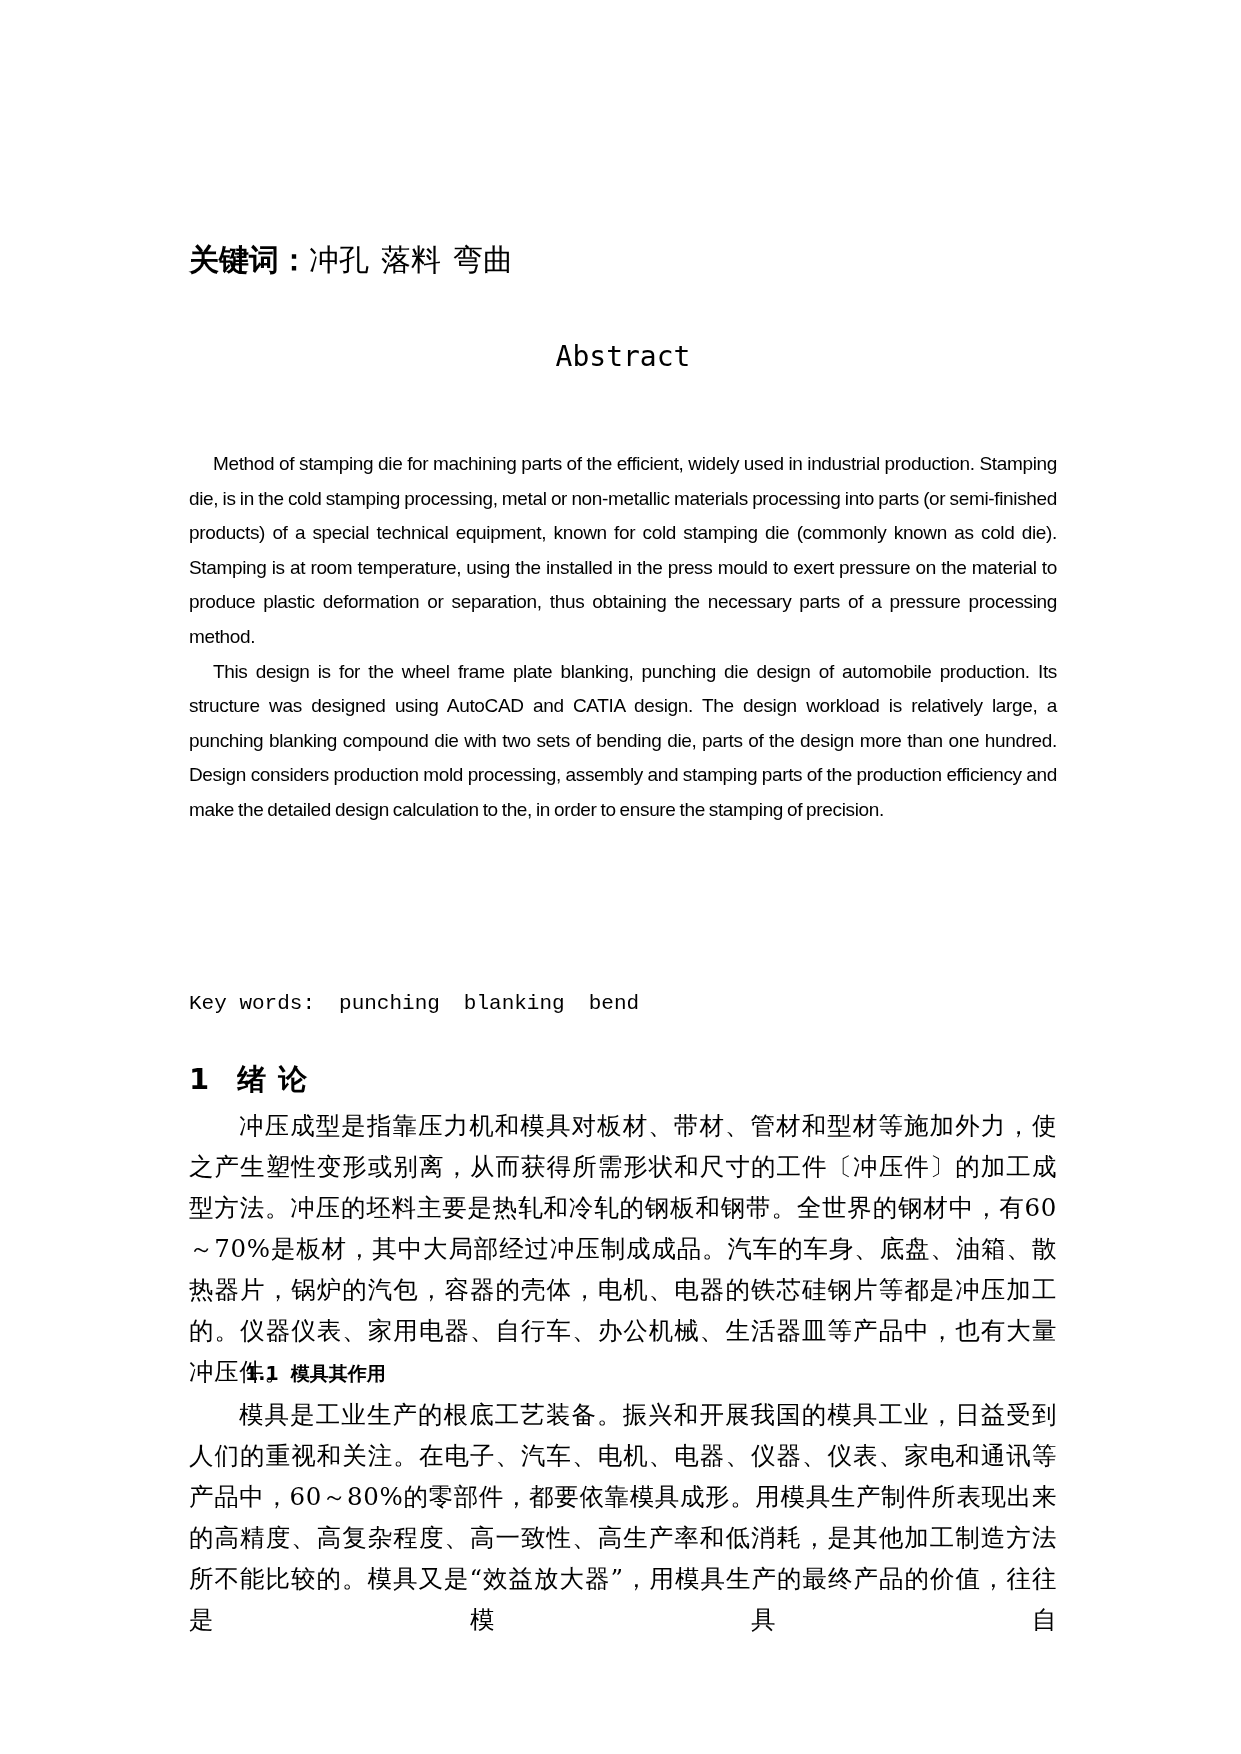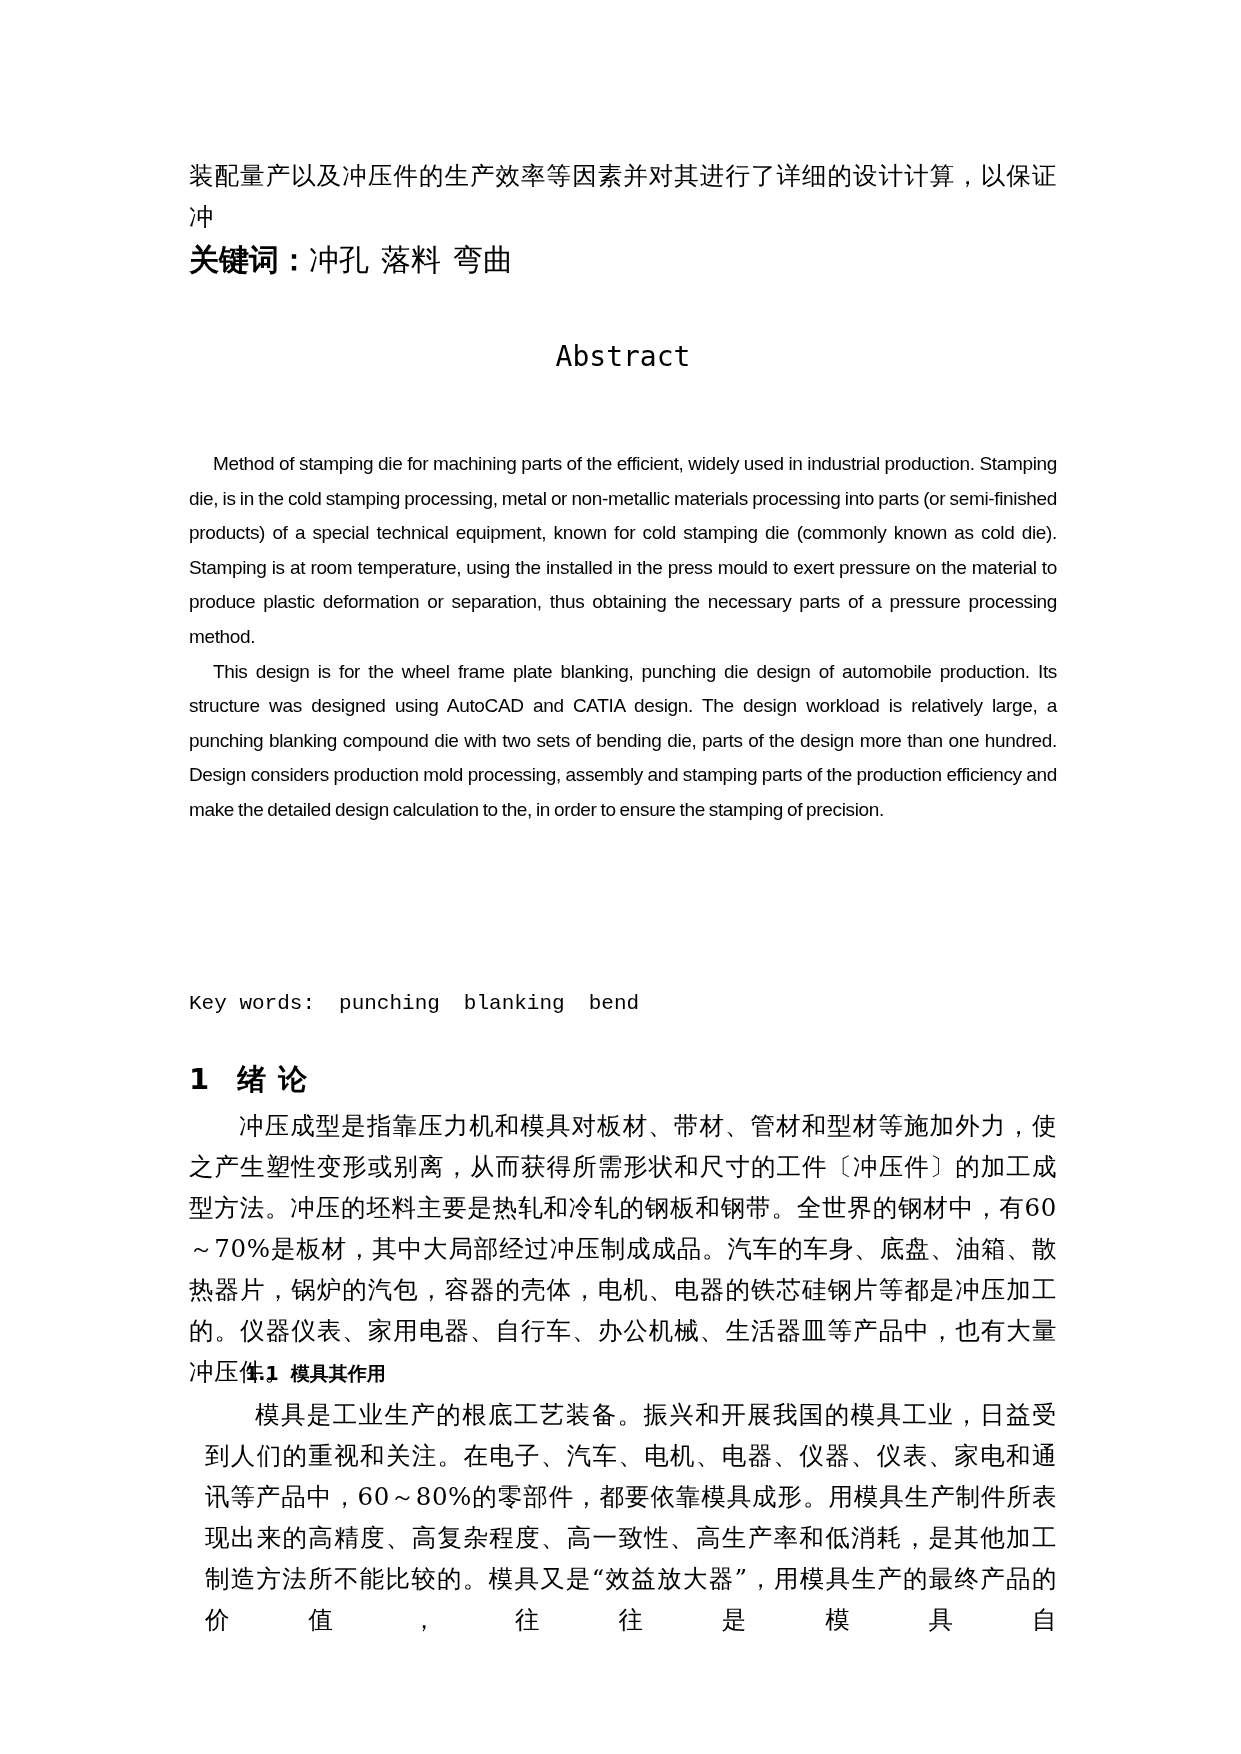--- a/index.html
+++ b/index.html
@@ -126,21 +126,20 @@
       left: 0;
       width: 868px;
     }
   </style>
 </head>
 <body>
 
 <div class="page">
 
   <div id="cn-abstract-tail" class="cn">
-    <div style="text-align: justify; text-align-last: justify;">装配量产以及冲压件的生产效率等因素并对其进行了详细的设计计算，以保证冲</div>
   </div>
 
   <div id="cn-keywords">
     <span class="kw-label">关键词：</span><span class="kw-item">冲孔</span><span class="kw-item">落料</span><span class="kw-item">弯曲</span>
   </div>
 
   <div id="abstract-title">Abstract</div>
 
   <div id="abstract-body" class="en">
     <p class="indent-en">Method of stamping die for machining parts of the efficient, widely used in industrial production. Stamping die, is in the cold stamping processing, metal or non-metallic materials processing into parts (or semi-finished products) of a special technical equipment, known for cold stamping die (commonly known as cold die). Stamping is at room temperature, using the installed in the press mould to exert pressure on the material to produce plastic deformation or separation, thus obtaining the necessary parts of a pressure processing method.</p>
@@ -155,16 +154,16 @@
 
   <div id="chapter-body" class="cn">
     <p class="indent-cn">冲压成型是指靠压力机和模具对板材、带材、管材和型材等施加外力，使之产生塑性变形或别离，从而获得所需形状和尺寸的工件〔冲压件〕的加工成型方法。冲压的坯料主要是热轧和冷轧的钢板和钢带。全世界的钢材中，有60～70%是板材，其中大局部经过冲压制成成品。汽车的车身、底盘、油箱、散热器片，锅炉的汽包，容器的壳体，电机、电器的铁芯硅钢片等都是冲压加工的。仪器仪表、家用电器、自行车、办公机械、生活器皿等产品中，也有大量冲压件。</p>
   </div>
 
   <div id="section-heading">
     <span class="num">1.1</span><span class="title">模具其作用</span>
   </div>
 
   <div id="section-body" class="cn">
-    <p class="indent-cn" style="text-align-last: justify; margin-left: 16px;">模具是工业生产的根底工艺装备。振兴和开展我国的模具工业，日益受到人们的重视和关注。在电子、汽车、电机、电器、仪器、仪表、家电和通讯等产品中，60～80%的零部件，都要依靠模具成形。用模具生产制件所表现出来的高精度、高复杂程度、高一致性、高生产率和低消耗，是其他加工制造方法所不能比较的。模具又是“效益放大器”，用模具生产的最终产品的价值，往往是模具自</p>
+    <p class="indent-cn" style="text-align-last: justify;">模具是工业生产的根底工艺装备。振兴和开展我国的模具工业，日益受到人们的重视和关注。在电子、汽车、电机、电器、仪器、仪表、家电和通讯等产品中，60～80%的零部件，都要依靠模具成形。用模具生产制件所表现出来的高精度、高复杂程度、高一致性、高生产率和低消耗，是其他加工制造方法所不能比较的。模具又是“效益放大器”，用模具生产的最终产品的价值，往往是模具自</p>
   </div>
 
 </div>
 
 </body></html>

